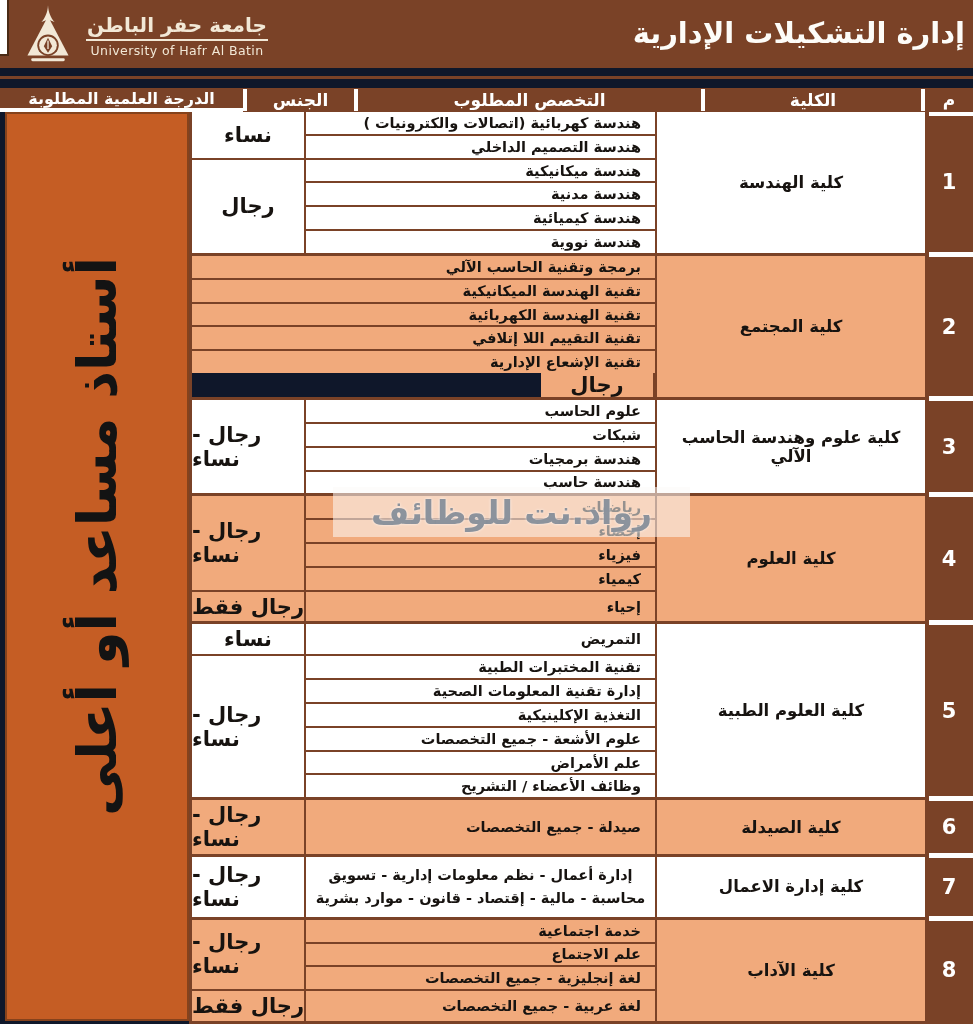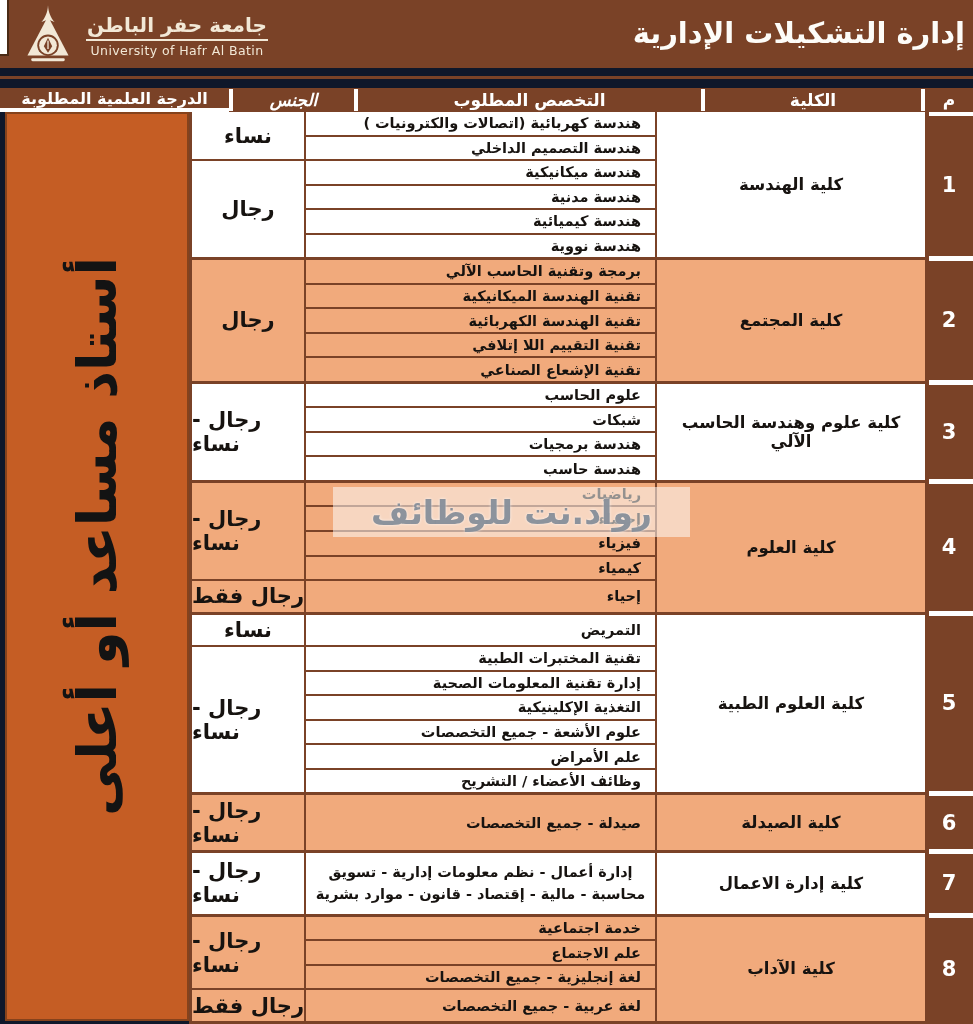--- a/index.html
+++ b/index.html
@@ -29,21 +29,21 @@
   .logo-en{color:var(--cream);font-size:12.5px;direction:ltr;letter-spacing:.4px;}
   
   .rule{position:absolute;top:76px;left:0;right:0;height:3px;background:var(--brown);}
   
   .thead{position:absolute;top:88px;left:0;right:0;height:24px;background:var(--brown);
          display:flex;direction:rtl;align-items:stretch;}
   .th{color:#fff;font-weight:bold;font-size:17px;display:flex;align-items:center;justify-content:center;}
   .th-num{width:48px;}
   .th-college{width:216px;}
   .th-spec{width:343px;}
-  .th-gender{width:121px;font-style:italic;}
+  .th-gender{width:107px;}
   .th-degree{flex:1;border-bottom:4px solid #fff;font-size:16px;}
   .hsep{width:4px;background:#fff;margin:1px 0;}
   
   .tbody{position:absolute;top:112px;left:0;right:0;bottom:0;display:flex;direction:rtl;}
   .groups-col{flex:1;display:flex;flex-direction:column;border-left:3px solid var(--brown);
               border-bottom:3px solid var(--brown);}
   .group{display:flex;direction:rtl;min-height:0;}
   .group + .group{border-top:3px solid var(--brown);}
   .num-cell{width:48px;background:var(--brown);color:#fff;font-weight:bold;font-size:21px;
             display:flex;align-items:center;justify-content:center;position:relative;}
@@ -139,27 +139,27 @@
                 <div class="spec-row" style="flex-grow: 1;">هندسة نووية</div>
               </div>
               <div class="gender-cell">رجال</div>
             </div>
           </div>
         </div>
         <div class="group shaded" style="flex-grow: 5;">
           <div class="num-cell">2</div>
           <div class="college-cell">كلية المجتمع</div>
           <div class="middle">
-            <div class="gender-block" style="flex-grow: 5;">
+            <div class="gender-block" style="flex-grow: 5; flex-direction: column;">
               <div class="specs-col">
                 <div class="spec-row" style="flex-grow: 1;">برمجة وتقنية الحاسب الآلي</div>
                 <div class="spec-row" style="flex-grow: 1;">تقنية الهندسة الميكانيكية</div>
                 <div class="spec-row" style="flex-grow: 1;">تقنية الهندسة الكهربائية</div>
                 <div class="spec-row" style="flex-grow: 1;">تقنية التقييم اللا إتلافي</div>
-                <div class="spec-row" style="flex-grow: 1;">تقنية الإشعاع الصناعي</div>
+                <div class="spec-row" style="flex-grow: 1;">تقنية الإشعاع الإدارية</div>
               </div>
               <div class="gender-cell">رجال</div>
             </div>
           </div>
         </div>
         <div class="group" style="flex-grow: 4;">
           <div class="num-cell">3</div>
           <div class="college-cell">كلية علوم وهندسة الحاسب الآلي</div>
           <div class="middle">
             <div class="gender-block" style="flex-grow: 4;">

